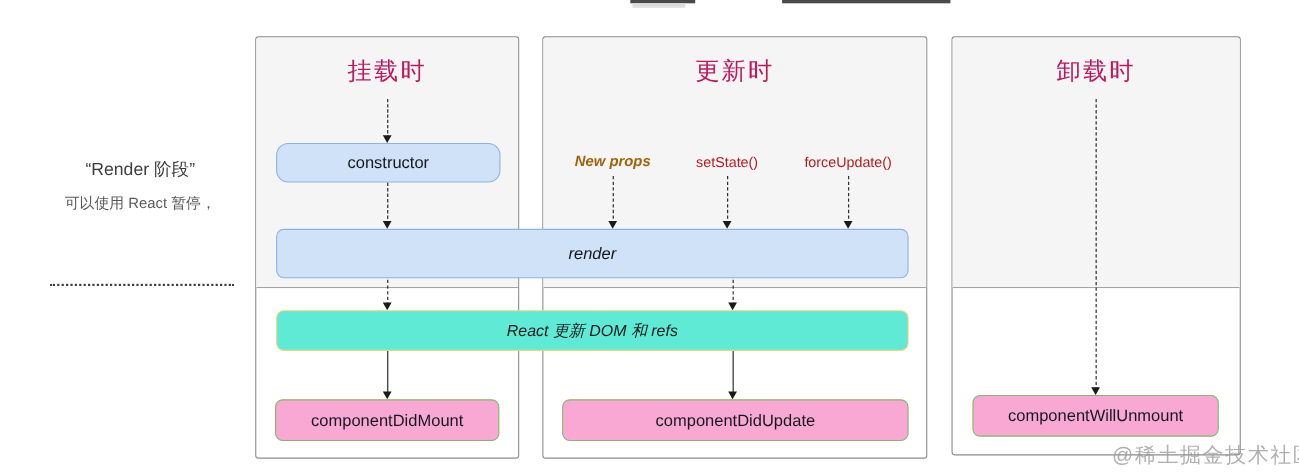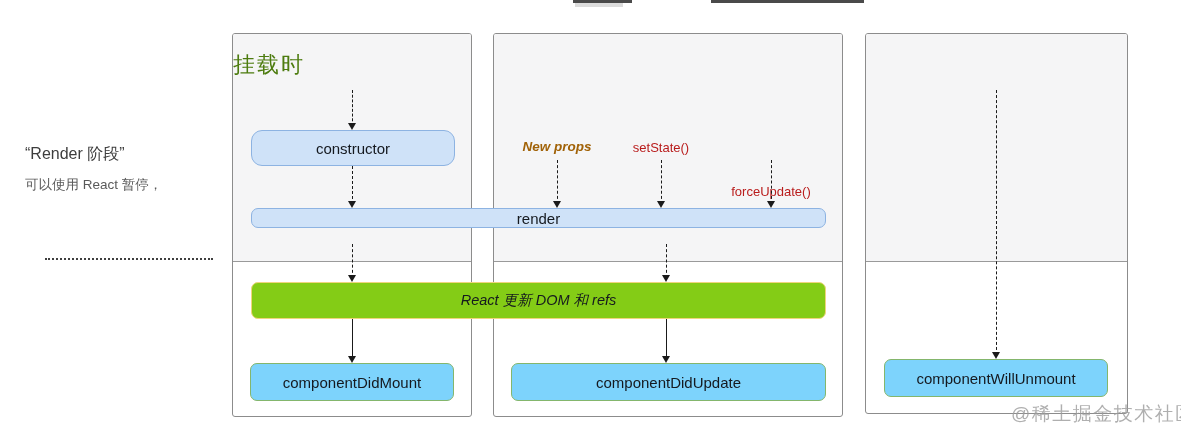--- a/index.html
+++ b/index.html
@@ -14,51 +14,51 @@
   
   .col{
     position:absolute;border:1px solid #8c8c8c;border-radius:3px;background:#ffffff;
     box-sizing:border-box;z-index:1;
   }
   .phase-top{
     position:absolute;left:0;right:0;top:0;height:227px;
     background:#f5f5f6;border-bottom:1px solid #9a9a9a;border-radius:2px 2px 0 0;
   }
   .col-title{
-    position:absolute;top:16px;left:0;right:0;text-align:left;
-    font-size:22px;color:#4d7c0f;letter-spacing:2px;z-index:2;
+    position:absolute;top:16px;left:0;right:0;text-align:center;
+    font-size:22px;color:#be185d;letter-spacing:2px;z-index:2;
   }
   
   .trigger{position:absolute;width:130px;text-align:center;z-index:2;}
   .trigger.em{font-style:italic;font-weight:600;font-size:13.5px;color:#a16207;}
   .trigger.code{font-size:13px;color:#b91c1c;}
 
   
   .node{
     position:absolute;box-sizing:border-box;border-radius:7px;
     display:flex;align-items:center;justify-content:center;
     font-size:15px;color:#15191f;z-index:3;
   }
   .node.blue  {background:#cfe2f8;border:1px solid #8db3e2;}
-  .node.yellow{background:#84cc16;border:1px solid #efd57d;font-style:italic;font-size:14.5px;}
-  .node.green {background:#7dd3fc;border:1px solid #84b66c;}
+  .node.yellow{background:#5eead4;border:1px solid #efd57d;font-style:italic;font-size:14.5px;}
+  .node.green {background:#f9a8d4;border:1px solid #84b66c;}
 
   
   .arrow{position:absolute;width:9px;z-index:2;}
   .arrow .shaft{position:absolute;left:3.6px;top:0;bottom:4px;width:0;}
   .arrow.dashed .shaft{border-left:1.6px dashed #1a1a1a;}
   .arrow.solid  .shaft{border-left:1.6px solid #1a1a1a;}
   .arrow .head{
     position:absolute;bottom:0;left:0;width:0;height:0;
     border-left:4.5px solid transparent;border-right:4.5px solid transparent;
     border-top:7px solid #1a1a1a;
   }
 
   
-  .side-block{position:absolute;left:25px;width:205px;z-index:2;}
+  .side-block{position:absolute;left:25px;width:205px;text-align:center;z-index:2;}
   .side-title{font-size:16px;color:#3d3d3d;margin-bottom:9px;}
   .side-line{font-size:13.5px;color:#595959;line-height:21px;}
   .dotted-divider{position:absolute;left:45px;top:258px;width:168px;height:0;
     border-bottom:2.5px dotted #3f3f3f;z-index:2;}
 
   .watermark{
     position:absolute;left:1011px;top:401px;font-size:19px;color:#9c9c9c;
     opacity:.8;letter-spacing:1.5px;z-index:9;white-space:nowrap;
   }
 </style>
@@ -79,29 +79,31 @@
   <div class="dotted-divider"></div>
 
 
   <div class="col" style="left:232px;top:33px;width:240px;height:384px;">
     <div class="phase-top"></div>
     <div class="col-title">挂载时</div>
   </div>
 
   <div class="col" style="left:493px;top:33px;width:350px;height:384px;">
     <div class="phase-top"></div>
+    <div class="col-title">更新时</div>
   </div>
 
   <div class="col" style="left:865px;top:33px;width:263px;height:381px;">
     <div class="phase-top"></div>
+    <div class="col-title">卸载时</div>
   </div>
 
   <div class="trigger em" style="left:492px;top:139px;">New props</div>
   <div class="trigger code" style="left:596px;top:140px;">setState()</div>
-  <div class="trigger code" style="left:706px;top:140px;margin-top:44px;">forceUpdate()</div>
+  <div class="trigger code" style="left:706px;top:140px;">forceUpdate()</div>
 
   <div class="arrow dashed" style="left:348px;top:90px;height:40px;">
       <div class="shaft"></div>
       <div class="head"></div>
     </div>
   <div class="arrow dashed" style="left:348px;top:166px;height:42px;">
       <div class="shaft"></div>
       <div class="head"></div>
     </div>
   <div class="arrow dashed" style="left:348px;top:244px;height:38px;">
@@ -133,21 +135,21 @@
       <div class="shaft"></div>
       <div class="head"></div>
     </div>
 
   <div class="arrow dashed" style="left:992px;top:90px;height:269px;">
       <div class="shaft"></div>
       <div class="head"></div>
     </div>
 
   <div class="node blue" style="left:251px;top:130px;width:204px;height:36px;border-radius:11px;">constructor</div>
-  <div class="node blue" style="left:251px;top:208px;width:575px;height:20px;">render</div>
+  <div class="node blue" style="left:251px;top:208px;width:575px;height:45px;font-style:italic;">render</div>
   <div class="node yellow" style="left:251px;top:282px;width:575px;height:37px;">React 更新 DOM 和 refs</div>
   <div class="node green" style="left:250px;top:363px;width:204px;height:38px;">componentDidMount</div>
   <div class="node green" style="left:511px;top:363px;width:315px;height:38px;">componentDidUpdate</div>
   <div class="node green" style="left:884px;top:359px;width:224px;height:38px;">componentWillUnmount</div>
 
   <div class="watermark">@稀土掘金技术社区</div>
 
 </div>
 
 </body></html>

